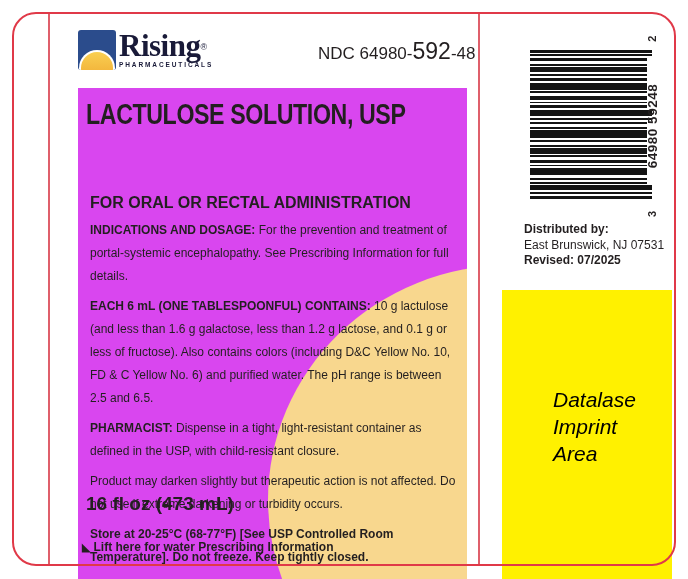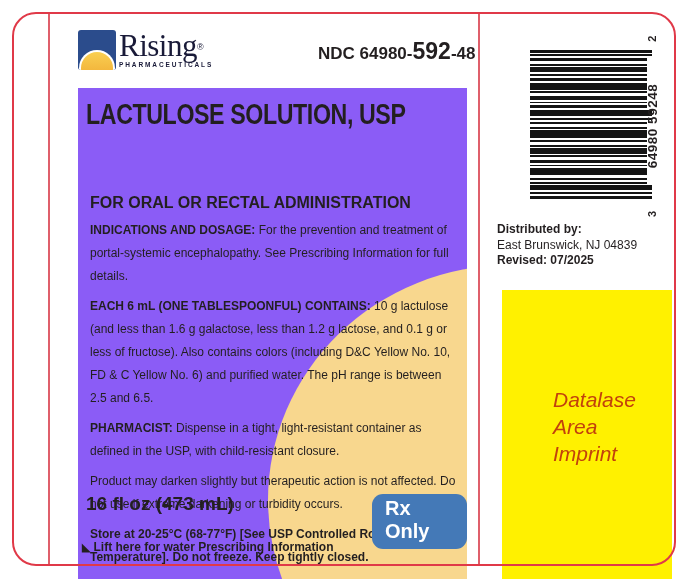--- a/index.html
+++ b/index.html
@@ -13,47 +13,47 @@
   .vline.left{left:48px;}
   .vline.mid{left:478px;}
 
   
   .logo{position:absolute;left:78px;top:30px;display:flex;align-items:flex-start;z-index:2;}
   .logo-icon{position:relative;width:38px;height:40px;background:#2b4c8c;border-radius:3px;overflow:hidden;flex:0 0 auto;}
   .logo-sun-ring{position:absolute;left:1px;bottom:-16px;width:36px;height:36px;border-radius:50%;background:#ffffff;}
   .logo-sun{position:absolute;left:3px;bottom:-14px;width:32px;height:32px;border-radius:50%;
     background:linear-gradient(180deg,#f9cf52 0%,#efa52e 100%);}
   .logo-text{margin-left:3px;line-height:1;}
-  .logo-brand{font-family:"Liberation Serif",serif;font-weight:400;font-size:31px;color:#191a38;letter-spacing:-0.5px;}
+  .logo-brand{font-family:"Liberation Serif",serif;font-weight:700;font-size:31px;color:#191a38;letter-spacing:-0.5px;}
   .logo-reg{font-size:9px;vertical-align:super;color:#191a38;font-family:"Liberation Sans",sans-serif;}
   .logo-sub{font-size:6.5px;font-weight:700;letter-spacing:1.9px;color:#191a38;margin-top:1px;}
 
-  .ndc{position:absolute;left:318px;top:38px;font-weight:700;white-space:nowrap;z-index:2;}
+  .ndc{position:absolute;left:318px;top:38px;font-weight:400;white-space:nowrap;z-index:2;}
   .ndc .n1{font-size:17px;}
   .ndc .n2{font-size:23px;}
 
   
   .barcode{position:absolute;left:530px;top:50px;width:128px;height:150px;z-index:2;}
   .barcode .bar{background:#141414;width:117px;}
   .barcode .bar.long{width:122px;}
   .barcode-digits{position:absolute;left:561px;top:118px;width:182px;height:16px;
     transform:rotate(-90deg);display:flex;justify-content:space-between;align-items:center;
     font-weight:600;font-size:13.5px;letter-spacing:0.5px;z-index:3;}
   .barcode-digits .end{font-size:11px;}
 
   
-  .distributor{position:absolute;left:497px;top:222px;font-size:12px;line-height:15.5px;z-index:2;}
+  .distributor{position:absolute;left:524px;top:222px;font-size:12px;line-height:15.5px;z-index:2;}
   .distributor .bold{font-weight:700;}
 
   
   .imprint{position:absolute;left:502px;top:290px;width:170px;height:289px;background:#fff100;z-index:1;}
-  .imprint-text{margin:96px 0 0 51px;font-style:italic;font-size:21px;line-height:27px;color:#c2410c;}
+  .imprint-text{margin:96px 0 0 51px;font-style:italic;font-size:21px;line-height:27px;color:#000000;}
 
   
-  .panel{position:absolute;left:78px;top:88px;width:389px;height:491px;background:#8b5cf6;overflow:hidden;z-index:1;}
+  .panel{position:absolute;left:78px;top:88px;width:389px;height:491px;background:#d946ef;overflow:hidden;z-index:1;}
   .orange-blob{position:absolute;left:190px;top:177px;width:484px;height:470px;border-radius:50%;
     background:#f8d78e;}
   .panel-title{position:absolute;left:8px;top:10px;font-weight:700;font-size:29px;letter-spacing:-0.5px;
     white-space:nowrap;transform:scaleX(0.8);transform-origin:left center;color:#231f20;}
   .strength-badge{position:absolute;left:8px;top:62px;background:#4479b7;color:#fff;font-weight:700;
     font-size:20px;padding:4px 13px 6px 13px;border-radius:10px;}
   .body-text{position:absolute;left:12px;top:106px;width:366px;}
   .route{font-weight:700;font-size:16px;margin:0 0 7px 0;}
   .para{font-size:12px;line-height:23px;margin:0 0 7px 0;}
   .para.bold{font-weight:700;}
@@ -115,50 +115,49 @@
       <div class="bar long" style="height: 3.46821px; margin-bottom: 0px;"></div>
     </div>
   <div class="barcode-digits">
     <span class="end">3</span>
     <span>64980 59248</span>
     <span class="end">2</span>
   </div>
 
   <div class="distributor">
     <div class="bold">Distributed by:</div>
-    <div>East Brunswick, NJ 04839</div>
+    <div>East Brunswick, NJ 07531</div>
     <div class="bold">Revised: 07/2025</div>
   </div>
 
   <div class="imprint">
     <div class="imprint-text">
       <div>Datalase</div>
+      <div>Imprint</div>
       <div>Area</div>
-      <div>Imprint</div>
     </div>
   </div>
 
   <div class="panel">
     <div class="orange-blob"></div>
 
     <div class="panel-title">LACTULOSE SOLUTION, USP</div>
 
     <div class="body-text">
       <div class="route">FOR ORAL OR RECTAL ADMINISTRATION</div>
       <div>
           <p class="para"><b>INDICATIONS AND DOSAGE:</b> For the prevention and treatment of portal-systemic encephalopathy. See Prescribing Information for full details.</p>
           <p class="para"><b>EACH 6 mL (ONE TABLESPOONFUL) CONTAINS:</b> 10 g lactulose (and less than 1.6 g galactose, less than 1.2 g lactose, and 0.1 g or less of fructose). Also contains colors (including D&amp;C Yellow No. 10, FD &amp; C Yellow No. 6) and purified water. The pH range is between 2.5 and 6.5.</p>
           <p class="para"><b>PHARMACIST:</b> Dispense in a tight, light-resistant container as defined in the USP, with child-resistant closure.</p>
           <p class="para">Product may darken slightly but therapeutic action is not affected. Do not use if extreme darkening or turbidity occurs.</p>
           <p class="para bold">Store at 20-25°C (68-77°F) [See USP Controlled Room Temperature]. Do not freeze. Keep tightly closed.</p>
         </div>
     </div>
 
     <div class="net-contents">16 fl oz (473 mL)</div>
-    <div class="rx-badge">Rx Only</div>
 
     <div class="lift-note">
       <span class="lift-tri">◣</span>
       <span>Lift here for water Prescribing Information</span>
     </div>
   </div>
 
   <div class="vline left"></div>
   <div class="vline mid"></div>
   <div class="outer-border"></div>

